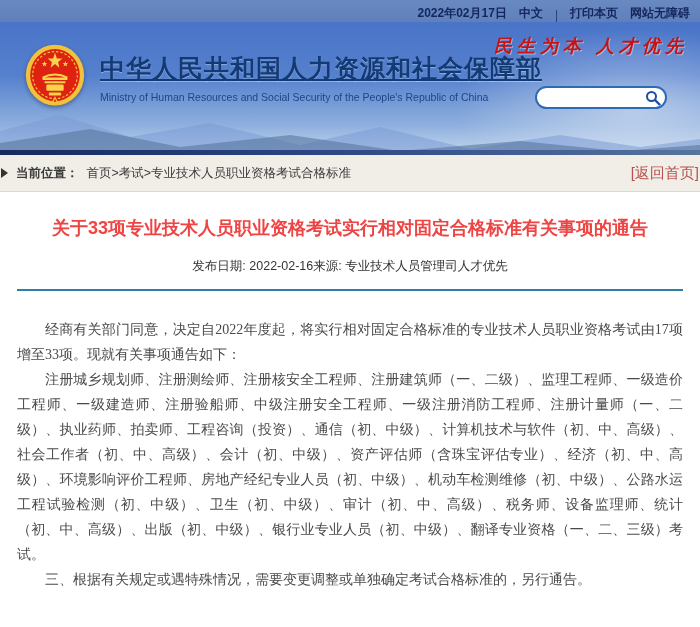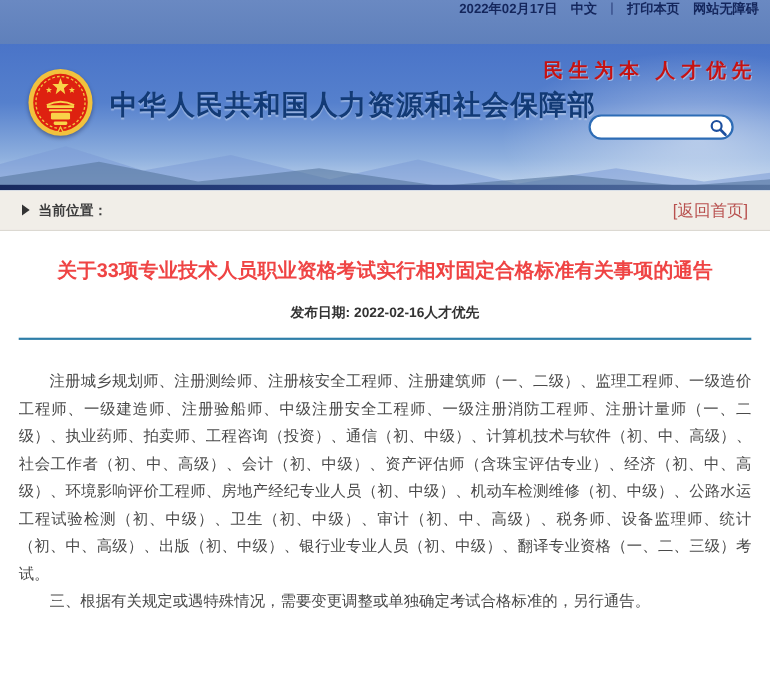--- a/index.html
+++ b/index.html
@@ -3,23 +3,23 @@
 <meta charset="utf-8">
 <style>
   * { margin: 0; padding: 0; box-sizing: border-box; }
   html, body {
     width: 700px; height: 627px;
     font-family: "Liberation Sans", "DejaVu Sans", sans-serif;
     background: #ffffff; overflow: hidden;
   }
   
   .topbar {
-    height: 40px;
+    height: 22px;
     background: linear-gradient(180deg, #6a89c2 0%, #5f80bb 100%);
-    display: flex; align-items: flex-start; justify-content: flex-end;
+    display: flex; align-items: flex-end; justify-content: flex-end;
     padding-right: 10px; gap: 12px;
     font-size: 12px; font-weight: bold; color: #14265c;
   }
   .topbar span { white-space: nowrap; }
   .topbar .pipe { color: #2a3f7a; font-weight: normal; }
   
   .header {
     position: relative; height: 133px;
     background: linear-gradient(180deg, #4a74c8 0%, #5580cd 40%, #8fb0de 78%, #c5d8ee 100%);
     overflow: hidden;
@@ -33,64 +33,65 @@
   .header .ridge {
     position: absolute; left: 0; bottom: 0; width: 100%; height: 5px;
     background: linear-gradient(90deg, #182a5e 0%, #2c4586 45%, #57749f 100%);
   }
   .brand { position: absolute; left: 24px; top: 20px; display: flex; align-items: center; }
   .emblem { width: 62px; height: 70px; margin-right: 14px; filter: drop-shadow(0 2px 2px rgba(0,0,30,.35)); }
   .brand-text .cn {
     font-size: 25px; font-weight: bold; color: #123a75;
     letter-spacing: 1px; text-shadow: 0 1px 1px rgba(255,255,255,.35);
     white-space: nowrap;
+    text-decoration: underline;
   }
   .brand-text .en {
     font-size: 10.5px; color: #1d4687; margin-top: 6px; white-space: nowrap;
   }
   .slogan {
     position: absolute; right: 12px; top: 12px;
-    font-size: 18px; font-weight: bold; 
+    font-size: 18px; font-weight: bold; font-style: italic;
     color: #c61212; letter-spacing: 5px; white-space: nowrap;
     text-shadow: 1px 1px 0 rgba(255,255,255,.4);
   }
   .searchbox {
     position: absolute; right: 33px; top: 64px;
     width: 132px; height: 23px;
     background: #ffffff; border: 2px solid #2d6cb5; border-radius: 13px;
     display: flex; align-items: center; justify-content: flex-end; padding-right: 4px;
   }
   .searchbox input {
     flex: 1; border: none; outline: none; background: transparent;
     height: 100%; padding-left: 10px; font-size: 12px; color: #333;
   }
   .search-btn { width: 16px; height: 16px; cursor: pointer; display: block; border: none; background: transparent; padding: 0; }
   
   .crumbbar {
     height: 37px; background: #f1eee8; border-bottom: 1px solid #dcd9d2;
-    display: flex; align-items: center; padding: 0 20px;
+    display: flex; align-items: center; padding: 0 1px;
     font-size: 12.5px; color: #3c3c3c;
   }
   .crumb-arrow {
     width: 0; height: 0; margin-right: 8px;
     border-left: 7px solid #333; border-top: 5px solid transparent; border-bottom: 5px solid transparent;
   }
   .crumb-label { font-weight: bold; margin-right: 8px; }
   .crumb-path { color: #3c3c3c; cursor: pointer; }
   .back-home { margin-left: auto; color: #b8504e; cursor: pointer; font-size: 15px; }
   
   .article { padding: 0 17px; }
   .article-title {
     margin-top: 24px; text-align: center;
     font-size: 18px; font-weight: bold; color: #ef4444;
     line-height: 24px;
   }
   .meta {
     margin-top: 18px; display: flex; justify-content: center; 
-    font-size: 12.5px; color: #333; font-weight: bold;
+    font-size: 12.5px; color: #333;
   }
   .meta .print { cursor: pointer; }
   .title-rule { margin-top: 14px; border: none; border-top: 2px solid #2e7ea8; }
   .body-text {
     margin-top: 26px;
     font-family: "Liberation Serif", "DejaVu Serif", serif;
     font-size: 14px; line-height: 25px; color: #4a4a4a;
     text-align: justify;
   }
   .body-text p { text-indent: 2em; }
@@ -124,50 +125,54 @@
       <polygon points="67,28 68.5,32 73,32 69.5,35 71,39.5 67,36.8 63,39.5 64.5,35 61,32 65.5,32" fill="#f9d349" transform="scale(0.75) translate(22,11)"></polygon>
       <rect x="30" y="56" width="40" height="4" rx="1" fill="#f9d349"></rect>
       <rect x="33" y="62" width="34" height="3" rx="1" fill="#f9d349"></rect>
       <rect x="36" y="67" width="28" height="10" rx="2" fill="#f9d349"></rect>
       <path d="M30,56 Q50,46 70,56" fill="none" stroke="#f9d349" stroke-width="3"></path>
       <rect x="40" y="80" width="20" height="5" rx="2" fill="#f9d349"></rect>
       <polygon points="50,88 54,96 46,96" fill="#de2110" stroke="#f2c23d" stroke-width="2"></polygon>
     </svg>
     <div class="brand-text">
       <div class="cn">中华人民共和国人力资源和社会保障部</div>
+      <div class="en">Ministry of Human Resources and Social Security of the People's Republic of China</div>
     </div>
   </div>
 
   <div class="slogan">民生为本 人才优先</div>
 
   <div class="searchbox">
     <input type="text" placeholder="" style="">
     <button class="search-btn">
       <svg viewBox="0 0 16 16" width="16" height="16">
         <circle cx="6.5" cy="6.5" r="4.5" fill="none" stroke="#1d4f9e" stroke-width="2"></circle>
         <line x1="10" y1="10" x2="14.5" y2="14.5" stroke="#1d4f9e" stroke-width="2.4" stroke-linecap="round"></line>
       </svg>
     </button>
   </div>
 </div>
 
 <div class="crumbbar">
   <span class="crumb-arrow"></span>
   <span class="crumb-label">当前位置：</span>
+  <span class="crumb-path">首页&gt;考试&gt;专业技术人员职业资格考试合格标准</span>
   <span class="back-home">[返回首页]</span>
 </div>
 
 <div class="article">
   <h1 class="article-title">关于33项专业技术人员职业资格考试实行相对固定合格标准有关事项的通告</h1>
 
   <div class="meta">
     <span>发布日期: 2022-02-16</span>
+    <span>来源: 专业技术人员管理司</span>
     <span class="print">人才优先</span>
   </div>
 
   <hr class="title-rule">
 
   <div class="body-text">
+    <p>经商有关部门同意，决定自2022年度起，将实行相对固定合格标准的专业技术人员职业资格考试由17项增至33项。现就有关事项通告如下：</p>
     <p>注册城乡规划师、注册测绘师、注册核安全工程师、注册建筑师（一、二级）、监理工程师、一级造价工程师、一级建造师、注册验船师、中级注册安全工程师、一级注册消防工程师、注册计量师（一、二级）、执业药师、拍卖师、工程咨询（投资）、通信（初、中级）、计算机技术与软件（初、中、高级）、社会工作者（初、中、高级）、会计（初、中级）、资产评估师（含珠宝评估专业）、经济（初、中、高级）、环境影响评价工程师、房地产经纪专业人员（初、中级）、机动车检测维修（初、中级）、公路水运工程试验检测（初、中级）、卫生（初、中级）、审计（初、中、高级）、税务师、设备监理师、统计（初、中、高级）、出版（初、中级）、银行业专业人员（初、中级）、翻译专业资格（一、二、三级）考试。</p>
     <p>三、根据有关规定或遇特殊情况，需要变更调整或单独确定考试合格标准的，另行通告。</p>
   </div>
 
 </div>
 
 </body></html>

